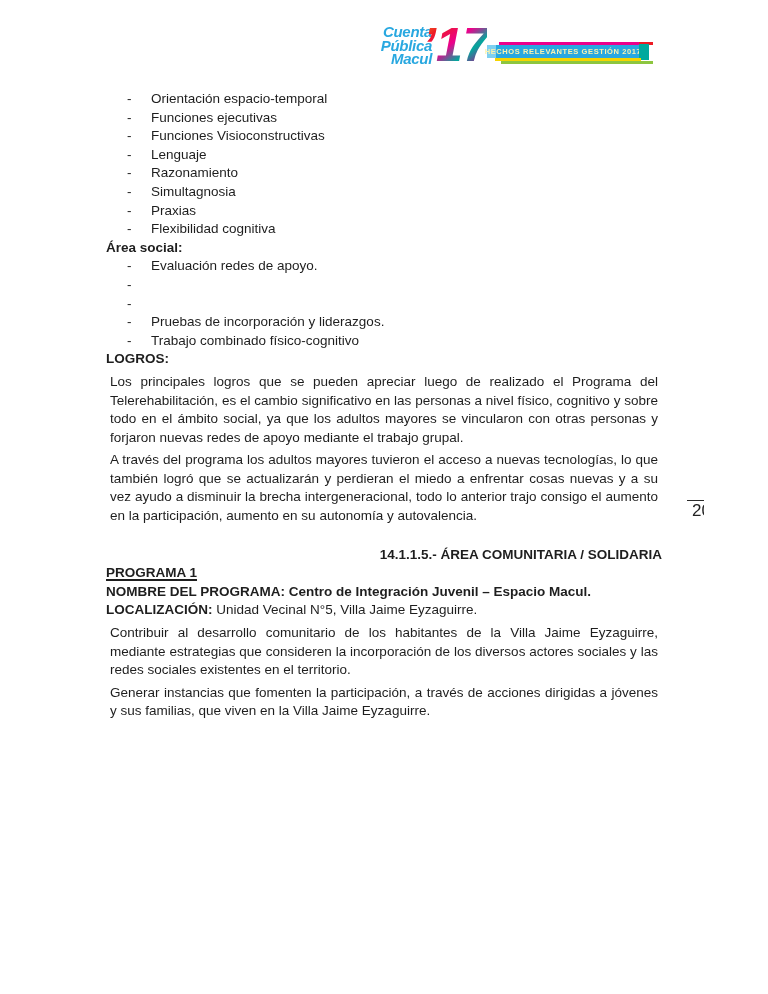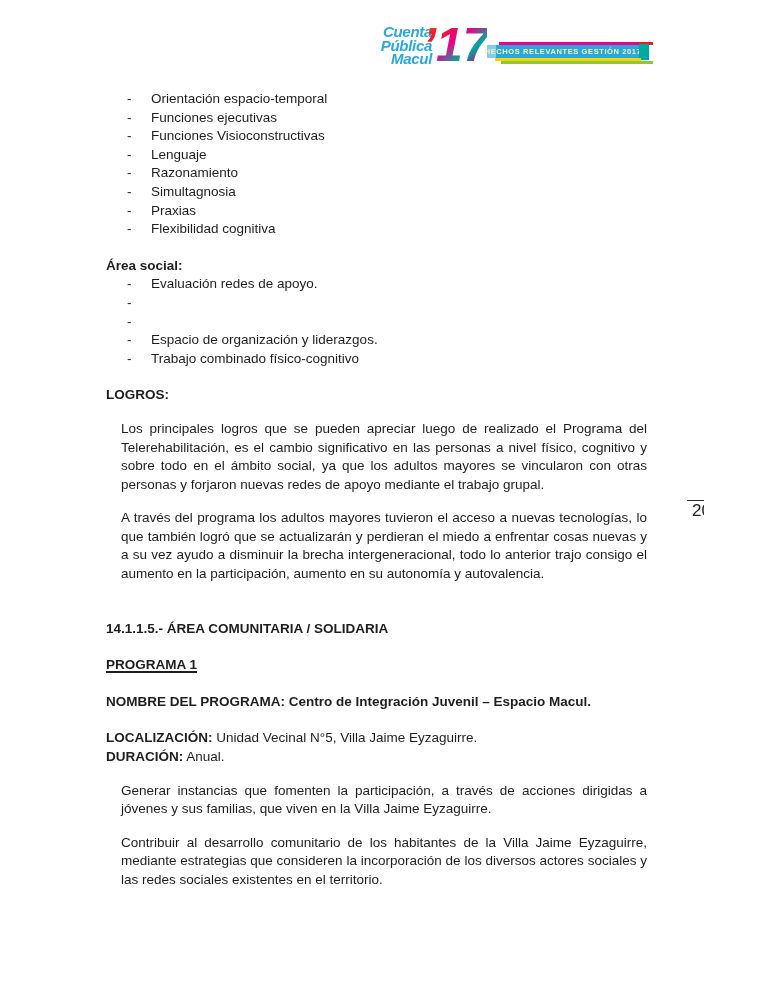--- a/index.html
+++ b/index.html
@@ -29,24 +29,24 @@
   }
   .banner .block-teal   { position:absolute; top:2px; left:152px; width:10px; height:16px; background:#00a99d; }
   .banner .stripe-yellow{ position:absolute; top:16px; left:8px;  width:146px; height:3px; background:#f5d400; }
   .banner .stripe-green { position:absolute; top:19px; left:14px; width:152px; height:3px; background:#8dc63f; }
   
   .content { position:absolute; left:106px; top:0; width:556px; }
   .dash-list { margin:0; padding:0; list-style:none; }
   .dash-list .li { display:flex; }
   .dash-list .dash { flex:0 0 45px; box-sizing:border-box; padding-left:21px; }
   .b { font-weight:bold; }
-  p.jp { margin:15px; text-align:justify; }
-  .m-top1 { margin-top:18px; }
+  p.jp { margin:4px; text-align:justify; }
+  .m-top1 { }
   .m-top1s{ margin-top:17px; }
-  .m-top2 { margin-top:36px; }
+  .m-top2 { margin-top:20px;text-align:right; }
   #list-cognitive { margin-top:90px; }
   .underline { text-decoration:underline; text-decoration-thickness:1.5px; text-underline-offset:2px; }
   
   .page-num  { position:absolute; top:504px; left:692px; font-size:17px; line-height:14px; color:#222; }
   .page-rule { position:absolute; top:500px; left:687px; width:77px; border-top:1.4px solid #2a2a2a; }
 </style>
 </head>
 <body>
 
 <div class="page">
@@ -129,21 +129,21 @@
           <span>Evaluación redes de apoyo.</span>
         </div>
       <div class="li">
           <span class="dash">-</span>
         </div>
       <div class="li">
           <span class="dash">-</span>
         </div>
       <div class="li">
           <span class="dash">-</span>
-          <span>Espacio de organización y liderazgos.</span>
+          <span>Pruebas de incorporación y liderazgos.</span>
         </div>
       <div class="li">
           <span class="dash">-</span>
           <span>Trabajo combinado físico-cognitivo</span>
         </div>
     </div>
 
     <div class="b m-top1">LOGROS:</div>
     <p class="jp">Los principales logros que se pueden apreciar luego de realizado el Programa del Telerehabilitación, es el cambio significativo en las personas a nivel físico, cognitivo y sobre todo en el ámbito social, ya que los adultos mayores se vincularon con otras personas y forjaron nuevas redes de apoyo mediante el trabajo grupal.</p>
     <p class="jp">A través del programa los adultos mayores tuvieron el acceso a nuevas tecnologías, lo que también logró que se actualizarán y perdieran el miedo a enfrentar cosas nuevas y a su vez ayudo a disminuir la brecha intergeneracional, todo lo anterior trajo consigo el aumento en la participación, aumento en su autonomía y autovalencia.</p>
@@ -156,27 +156,23 @@
 
     <div class="m-top1">
       <span class="b">NOMBRE DEL PROGRAMA:</span>
       <span class="b">Centro de Integración Juvenil – Espacio Macul.</span>
     </div>
 
     <div class="m-top1">
       <span class="b">LOCALIZACIÓN:</span>
       <span>Unidad Vecinal N°5, Villa Jaime Eyzaguirre.</span>
     </div>
-    <div>
-      <span class="b">DURACIÓN:</span>
-      <span>Anual.</span>
-    </div>
 
 
+    <p class="jp">Contribuir al desarrollo comunitario de los habitantes de la Villa Jaime Eyzaguirre, mediante estrategias que consideren la incorporación de los diversos actores sociales y las redes sociales existentes en el territorio.</p>
     <p class="jp">Generar instancias que fomenten la participación, a través de acciones dirigidas a jóvenes y sus familias, que viven en la Villa Jaime Eyzaguirre.</p>
-    <p class="jp">Contribuir al desarrollo comunitario de los habitantes de la Villa Jaime Eyzaguirre, mediante estrategias que consideren la incorporación de los diversos actores sociales y las redes sociales existentes en el territorio.</p>
 
   </div>
 
   <div class="page-num">200</div>
   <div class="page-rule"></div>
 
 </div>
 
 </body></html>

